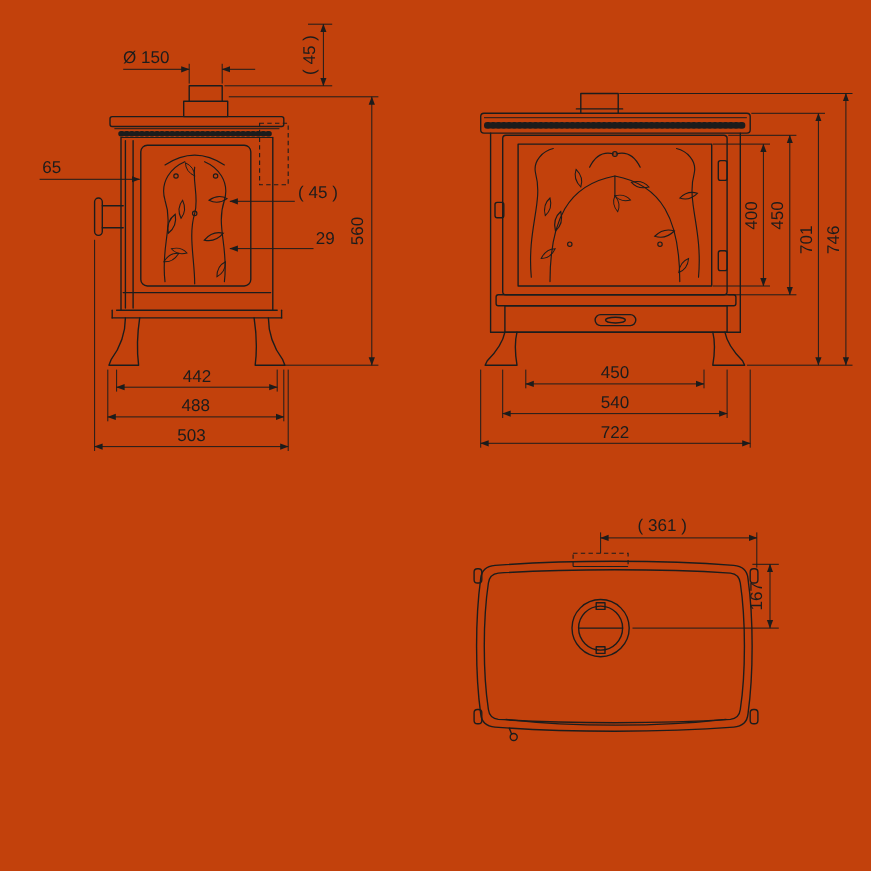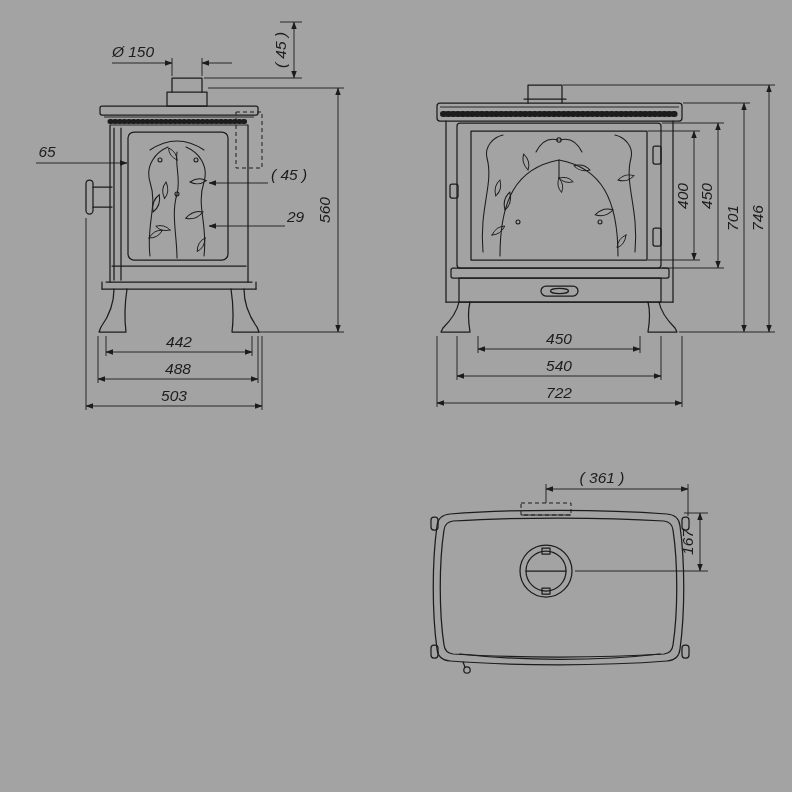--- a/index.html
+++ b/index.html
@@ -1,16 +1,16 @@
 <!DOCTYPE html>
 <html><head>
 <meta charset="utf-8">
 <style>
   html,body{margin:0;padding:0;background:#ffffff;}
-  .canvas{width:792px;height:792px;background:#a3a3a3;position:relative;overflow:hidden;font-style:italic;}
+  .canvas{width:792px;height:792px;background:#c2410c;position:relative;overflow:hidden;}
   svg{display:block;}
   svg text{
     font-family:"Liberation Sans", sans-serif;
     font-size:15.5px;
     fill:#1c1c1c;
   }
   .draw{stroke:#1c1c1c;stroke-width:1.25;fill:none;stroke-linecap:round;stroke-linejoin:round;}
   .thin{stroke:#1c1c1c;stroke-width:0.9;fill:none;}
   .dim{stroke:#1c1c1c;stroke-width:0.9;fill:none;}
   .orn{stroke:#1c1c1c;stroke-width:1.05;fill:none;stroke-linecap:round;}

